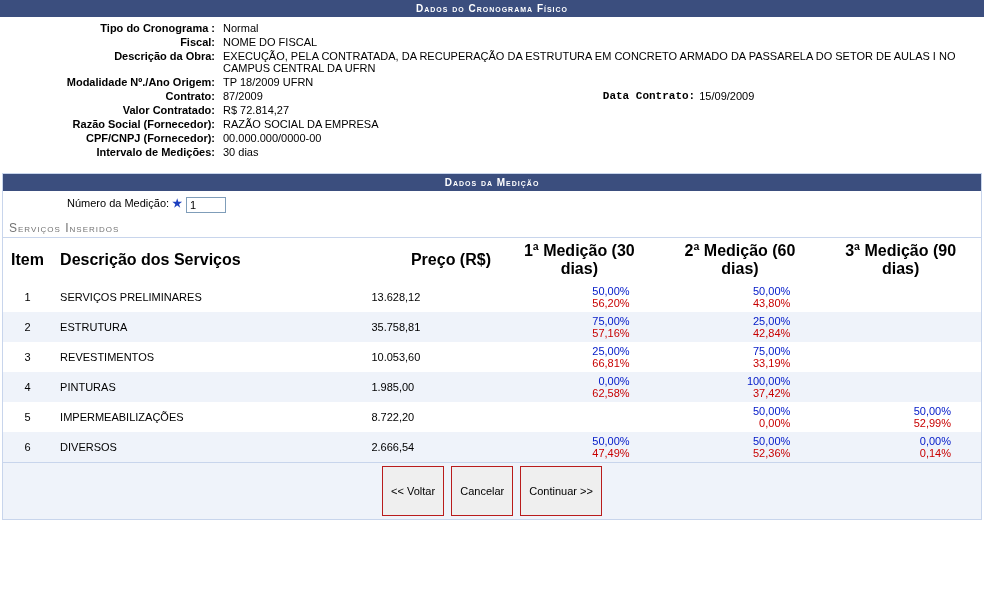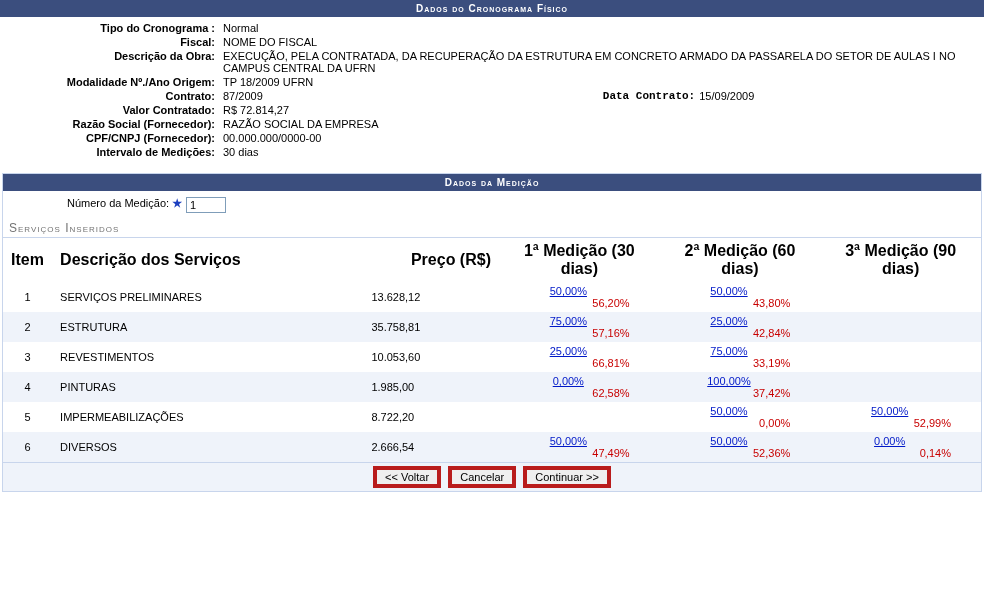--- a/index.html
+++ b/index.html
@@ -131,41 +131,40 @@
       text-align: left;
     }
     .col-med {
       width: 160px;
       text-align: right;
       padding-right: 30px !important;
     }
     .pct-blue {
       color: #0018C8;
       display: block;
-      text-align: center;
-      text-decoration: underline;
+      text-align: right;
     }
     .pct-red {
       color: #C80000;
       display: block;
       text-align: right;
     }
     .button-bar {
       text-align: center;
       background: #EFF3FA;
       padding: 3px 0;
       border-top: 1px solid #C8D5EC;
     }
     button {
       font-family: Verdana, Arial, sans-serif;
       font-size: 11px;
-      padding: 1px 8px;
+      padding: 18px 8px;
       margin: 0 2px;
       background: #EFEFEF;
-      border: 4px solid #b91c1c;
+      border: 1px solid #b91c1c;
       cursor: pointer;
     }
     .spacer {
       height: 6px;
     }
   </style>
 </head>
 <body>
 
 <div class="header-bar">Dados do Cronograma Físico</div>

